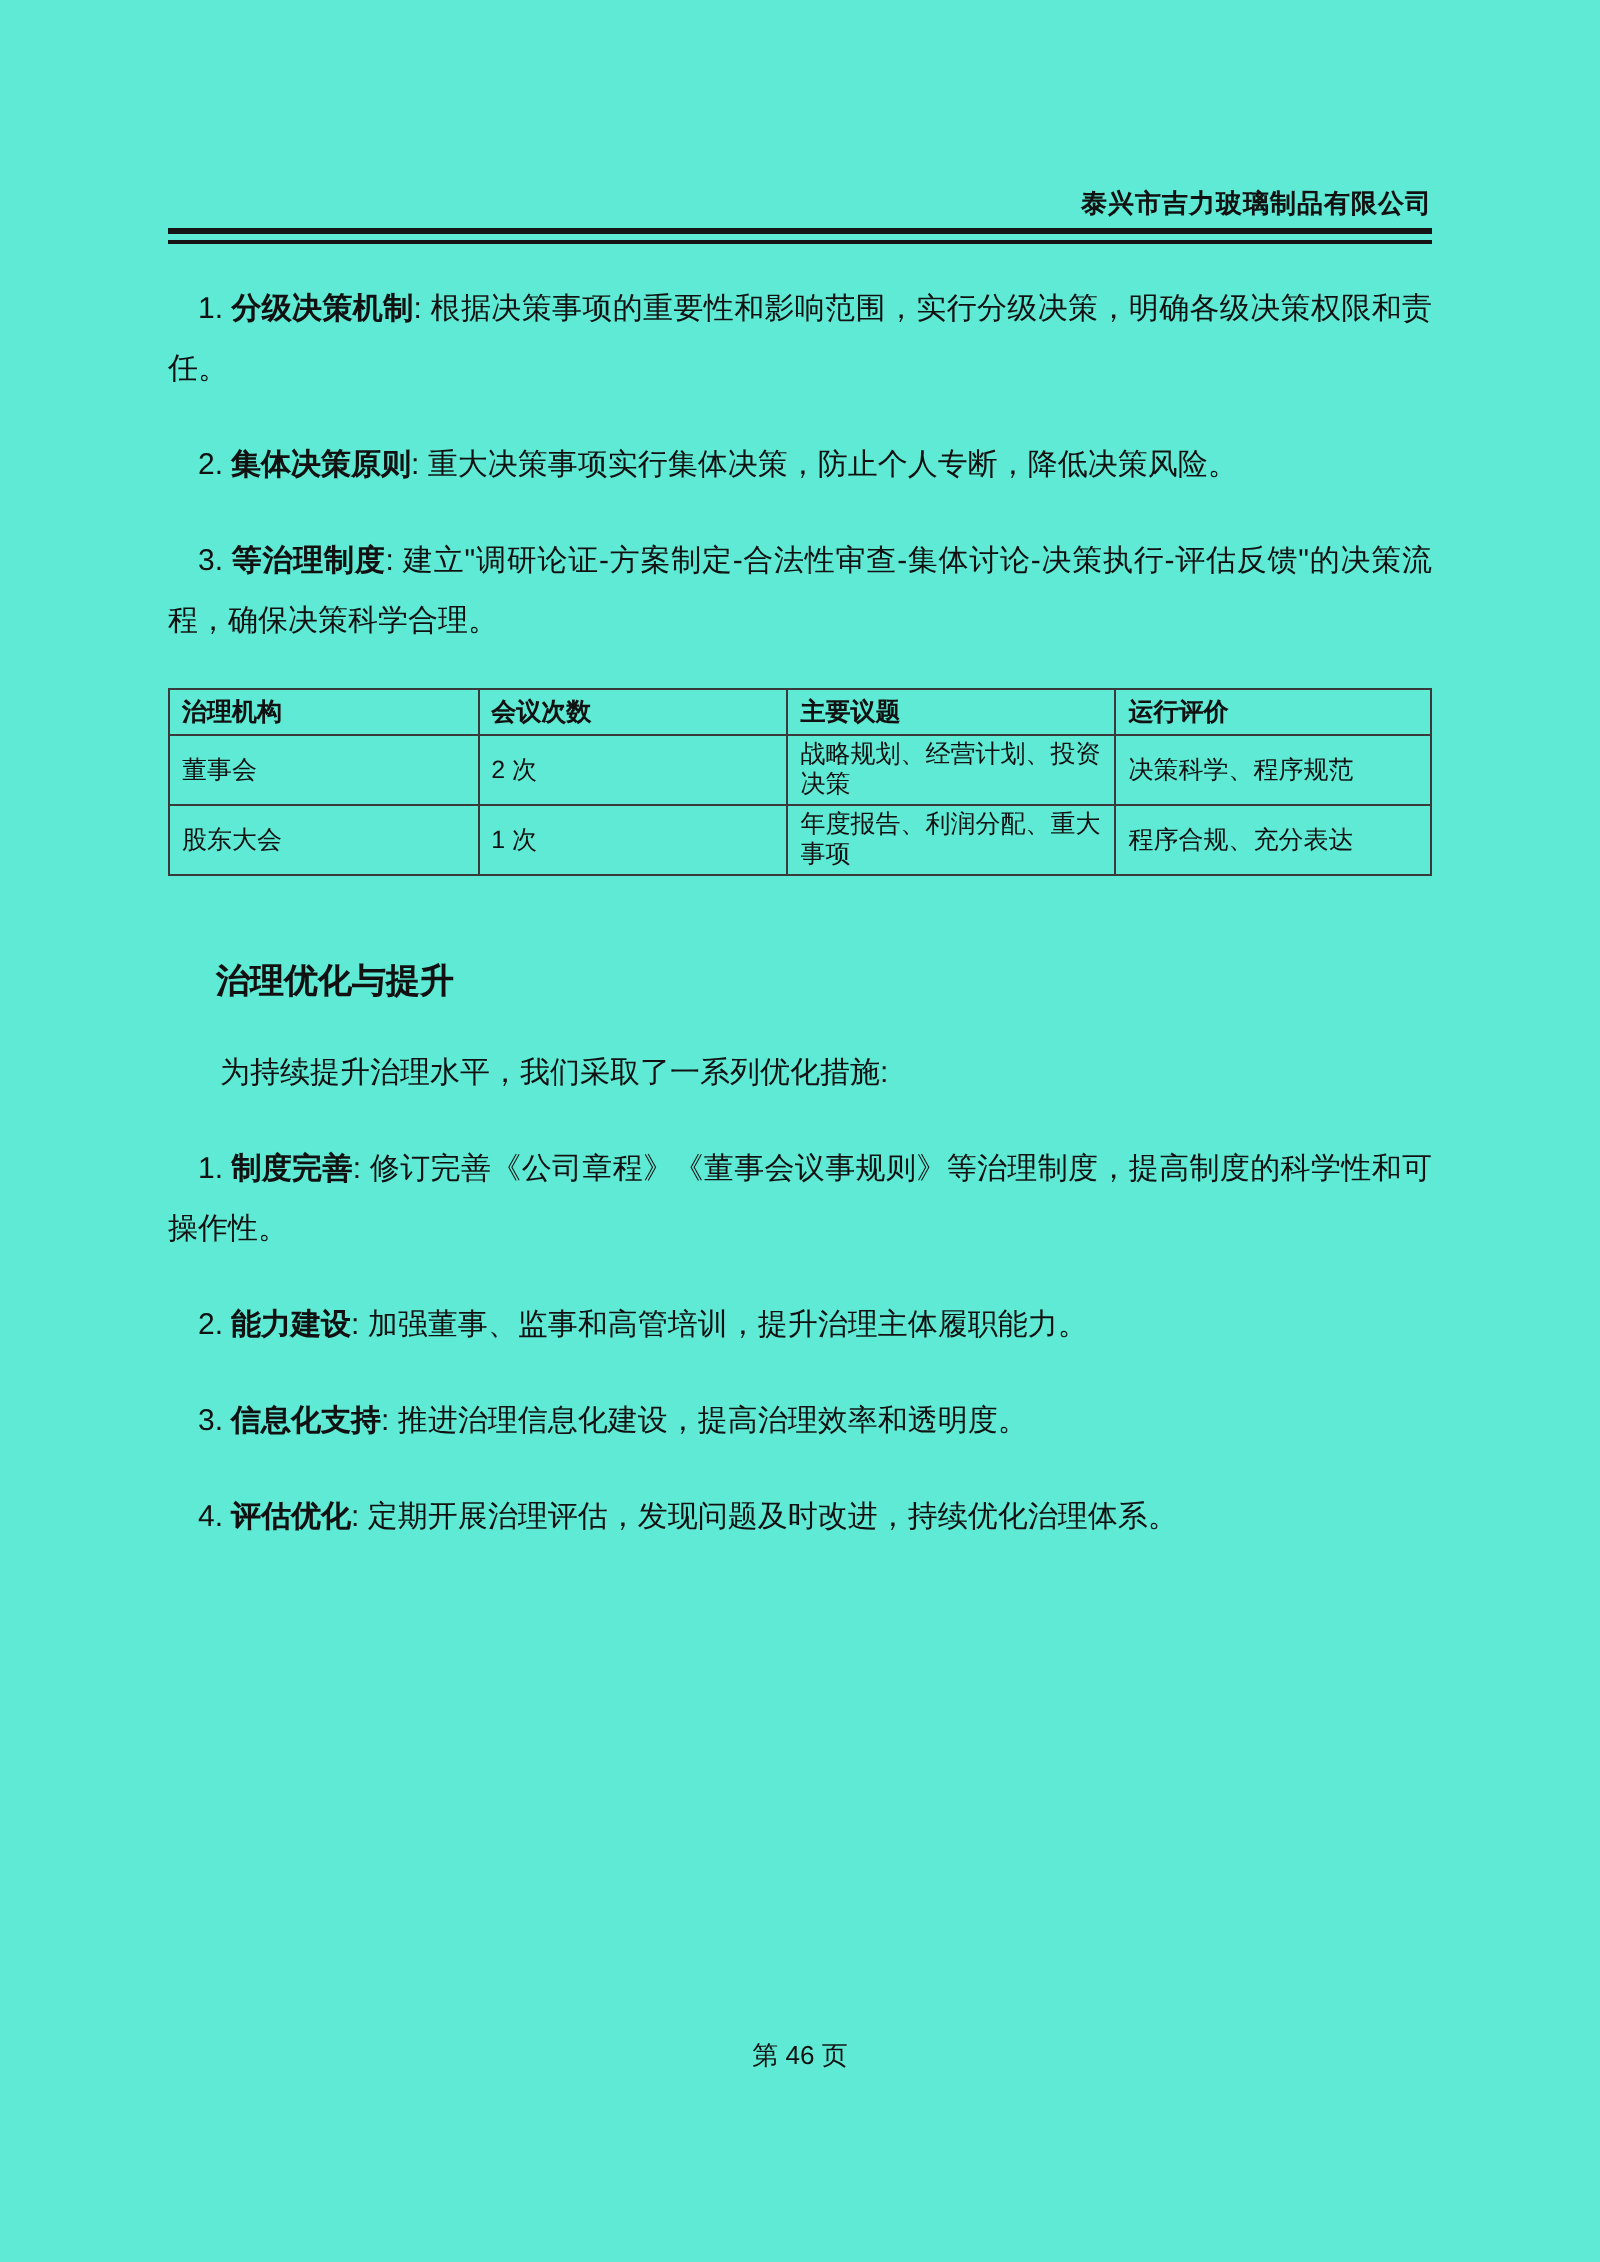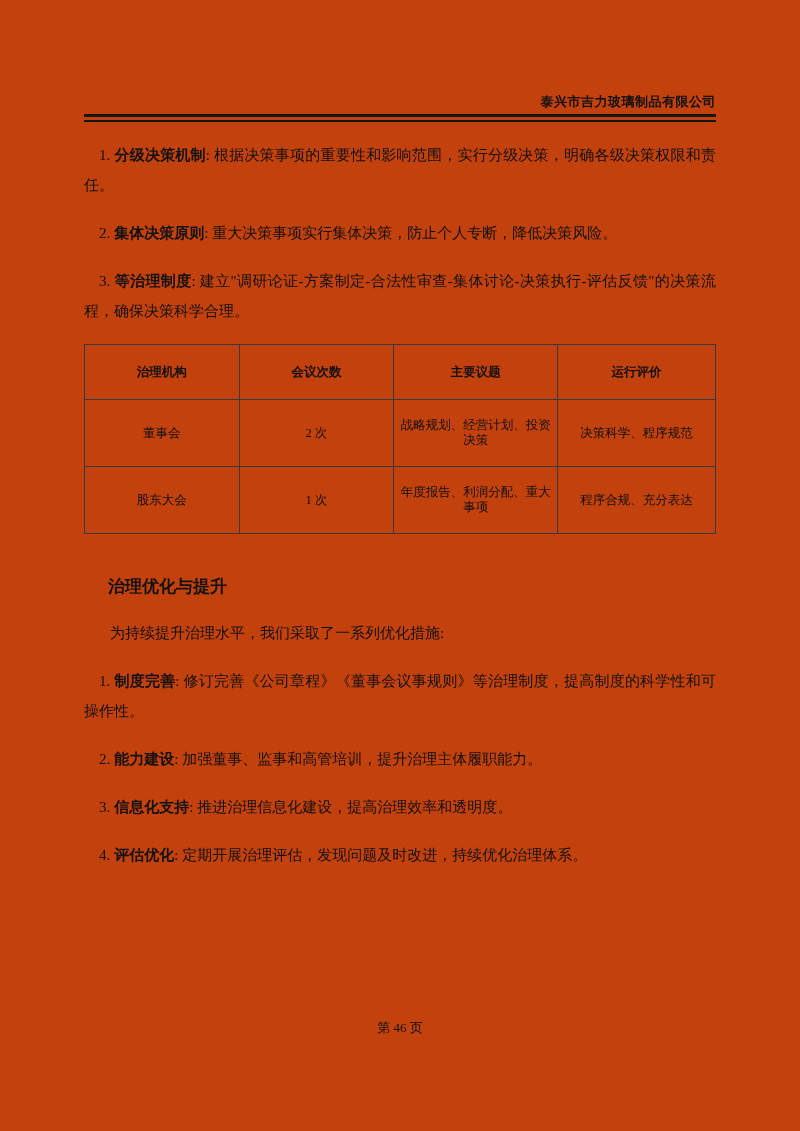--- a/index.html
+++ b/index.html
@@ -1,35 +1,35 @@
 <!DOCTYPE html>
 <html><head>
 <meta charset="utf-8">
 <style>
   html,body{margin:0;padding:0;background:#ffffff;}
   .page{
-    width:800px;height:1131px;position:relative;background:#c2410c;
-    font-family:Liberation Serif, serif;
+    width:800px;height:1131px;position:relative;background:#5eead4;
+    font-family:Liberation Sans, sans-serif;
     color:#111111;overflow:hidden;box-sizing:border-box;
   }
   .content{padding:0 84px;}
   
   .doc-header{padding-top:95px;}
   .company{font-size:13px;font-weight:bold;text-align:right;line-height:14px;letter-spacing:.5px;}
   .header-rule{margin-top:5px;height:3px;border-top:3px solid #151515;border-bottom:2px solid #151515;}
   
   p.item{font-size:15px;line-height:30px;margin:18px 0;text-align:justify;text-indent:15px;}
   p.item .num{margin-right:4px;}
   p.item b{font-weight:bold;}
   p.intro{font-size:15px;line-height:30px;margin:18px 0;text-indent:26px;text-align:justify;}
   .first-item{margin-top:37px;}
   h2.sec{font-size:17px;font-weight:bold;margin:14px 0 18px;padding-left:24px;line-height:26px;color:#111;}
   
   table.gov{width:100%;border-collapse:collapse;font-size:12.5px;margin:4px 0 40px;table-layout:fixed;}
-  table.gov th,table.gov td{border:1px solid #3a3a3a;text-align:center;vertical-align:middle;padding:18px 6px;}
+  table.gov th,table.gov td{border:1px solid #3a3a3a;text-align:left;vertical-align:middle;padding:2px 6px;}
   table.gov th{font-weight:bold;height:18px;line-height:16px;}
   table.gov td{height:28px;line-height:15px;}
   table.gov col.c1{width:24.5%;} table.gov col.c2{width:24.5%;}
   table.gov col.c3{width:26%;}  table.gov col.c4{width:25%;}
   table.gov tr.shaded td{background:#f4f4f4;}
   
   .footer{position:absolute;left:0;right:0;bottom:94px;text-align:center;font-size:13px;color:#111;}
 </style>
 </head>
 <body>

